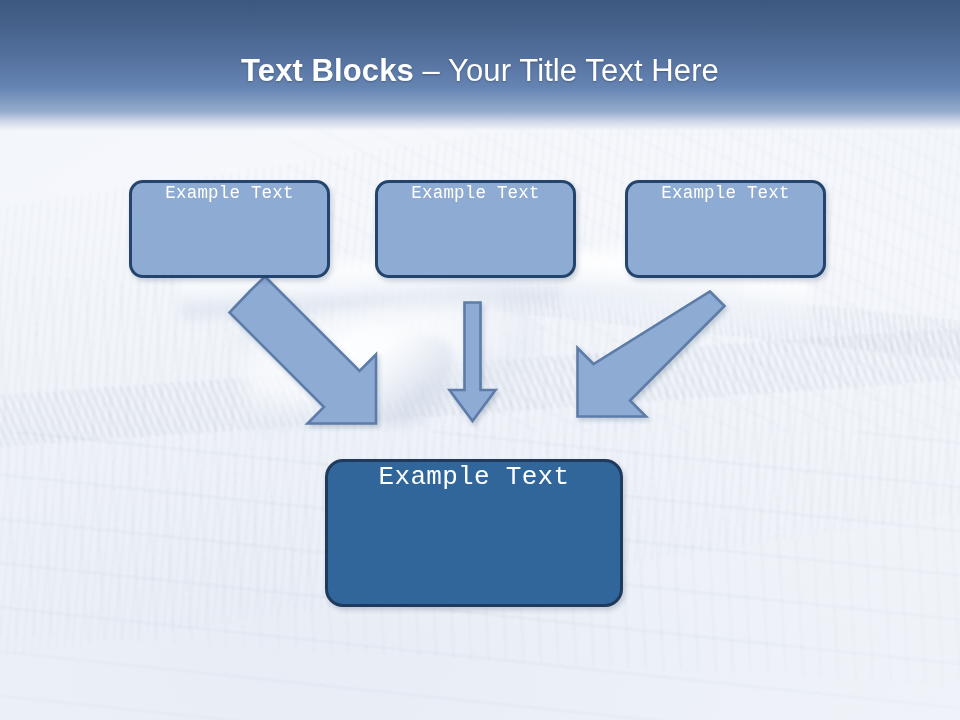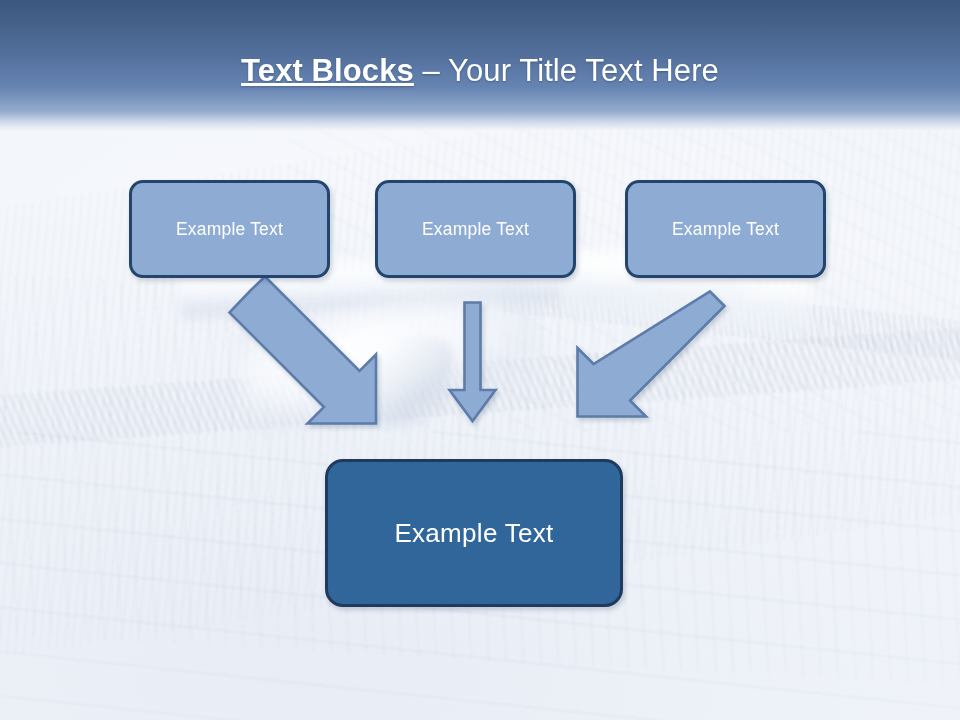--- a/index.html
+++ b/index.html
@@ -190,34 +190,34 @@
     left: 0; top: 52px;
     width: 960px;
     text-align: center;
     color: #ffffff;
     font-size: 31px;
     line-height: 38px;
     letter-spacing: .1px;
     white-space: nowrap;
     text-shadow: 0 1px 2px rgba(20,36,64,0.35);
   }
-  .header-title .t-bold { font-weight: bold; text-decoration: underline; }
+  .header-title .t-bold { font-weight: bold; }
   .header-title .t-reg  { font-weight: normal; }
 
   
   .node {
     position: absolute;
     box-sizing: border-box;
     display: flex;
-    align-items: center;
     justify-content: center;
     border-radius: 14px;
     color: #ffffff;
     text-align: center;
     box-shadow: 2px 3px 5px rgba(40,58,90,0.22);
+    font-family: Liberation Mono, monospace;
   }
   .node.top {
     background: #8eabd3;
     border: 3px solid #23456d;
     font-size: 17.5px;
     letter-spacing: .2px;
   }
   .node.bottom {
     background: #31669a;
     border: 3px solid #1f3a5c;

